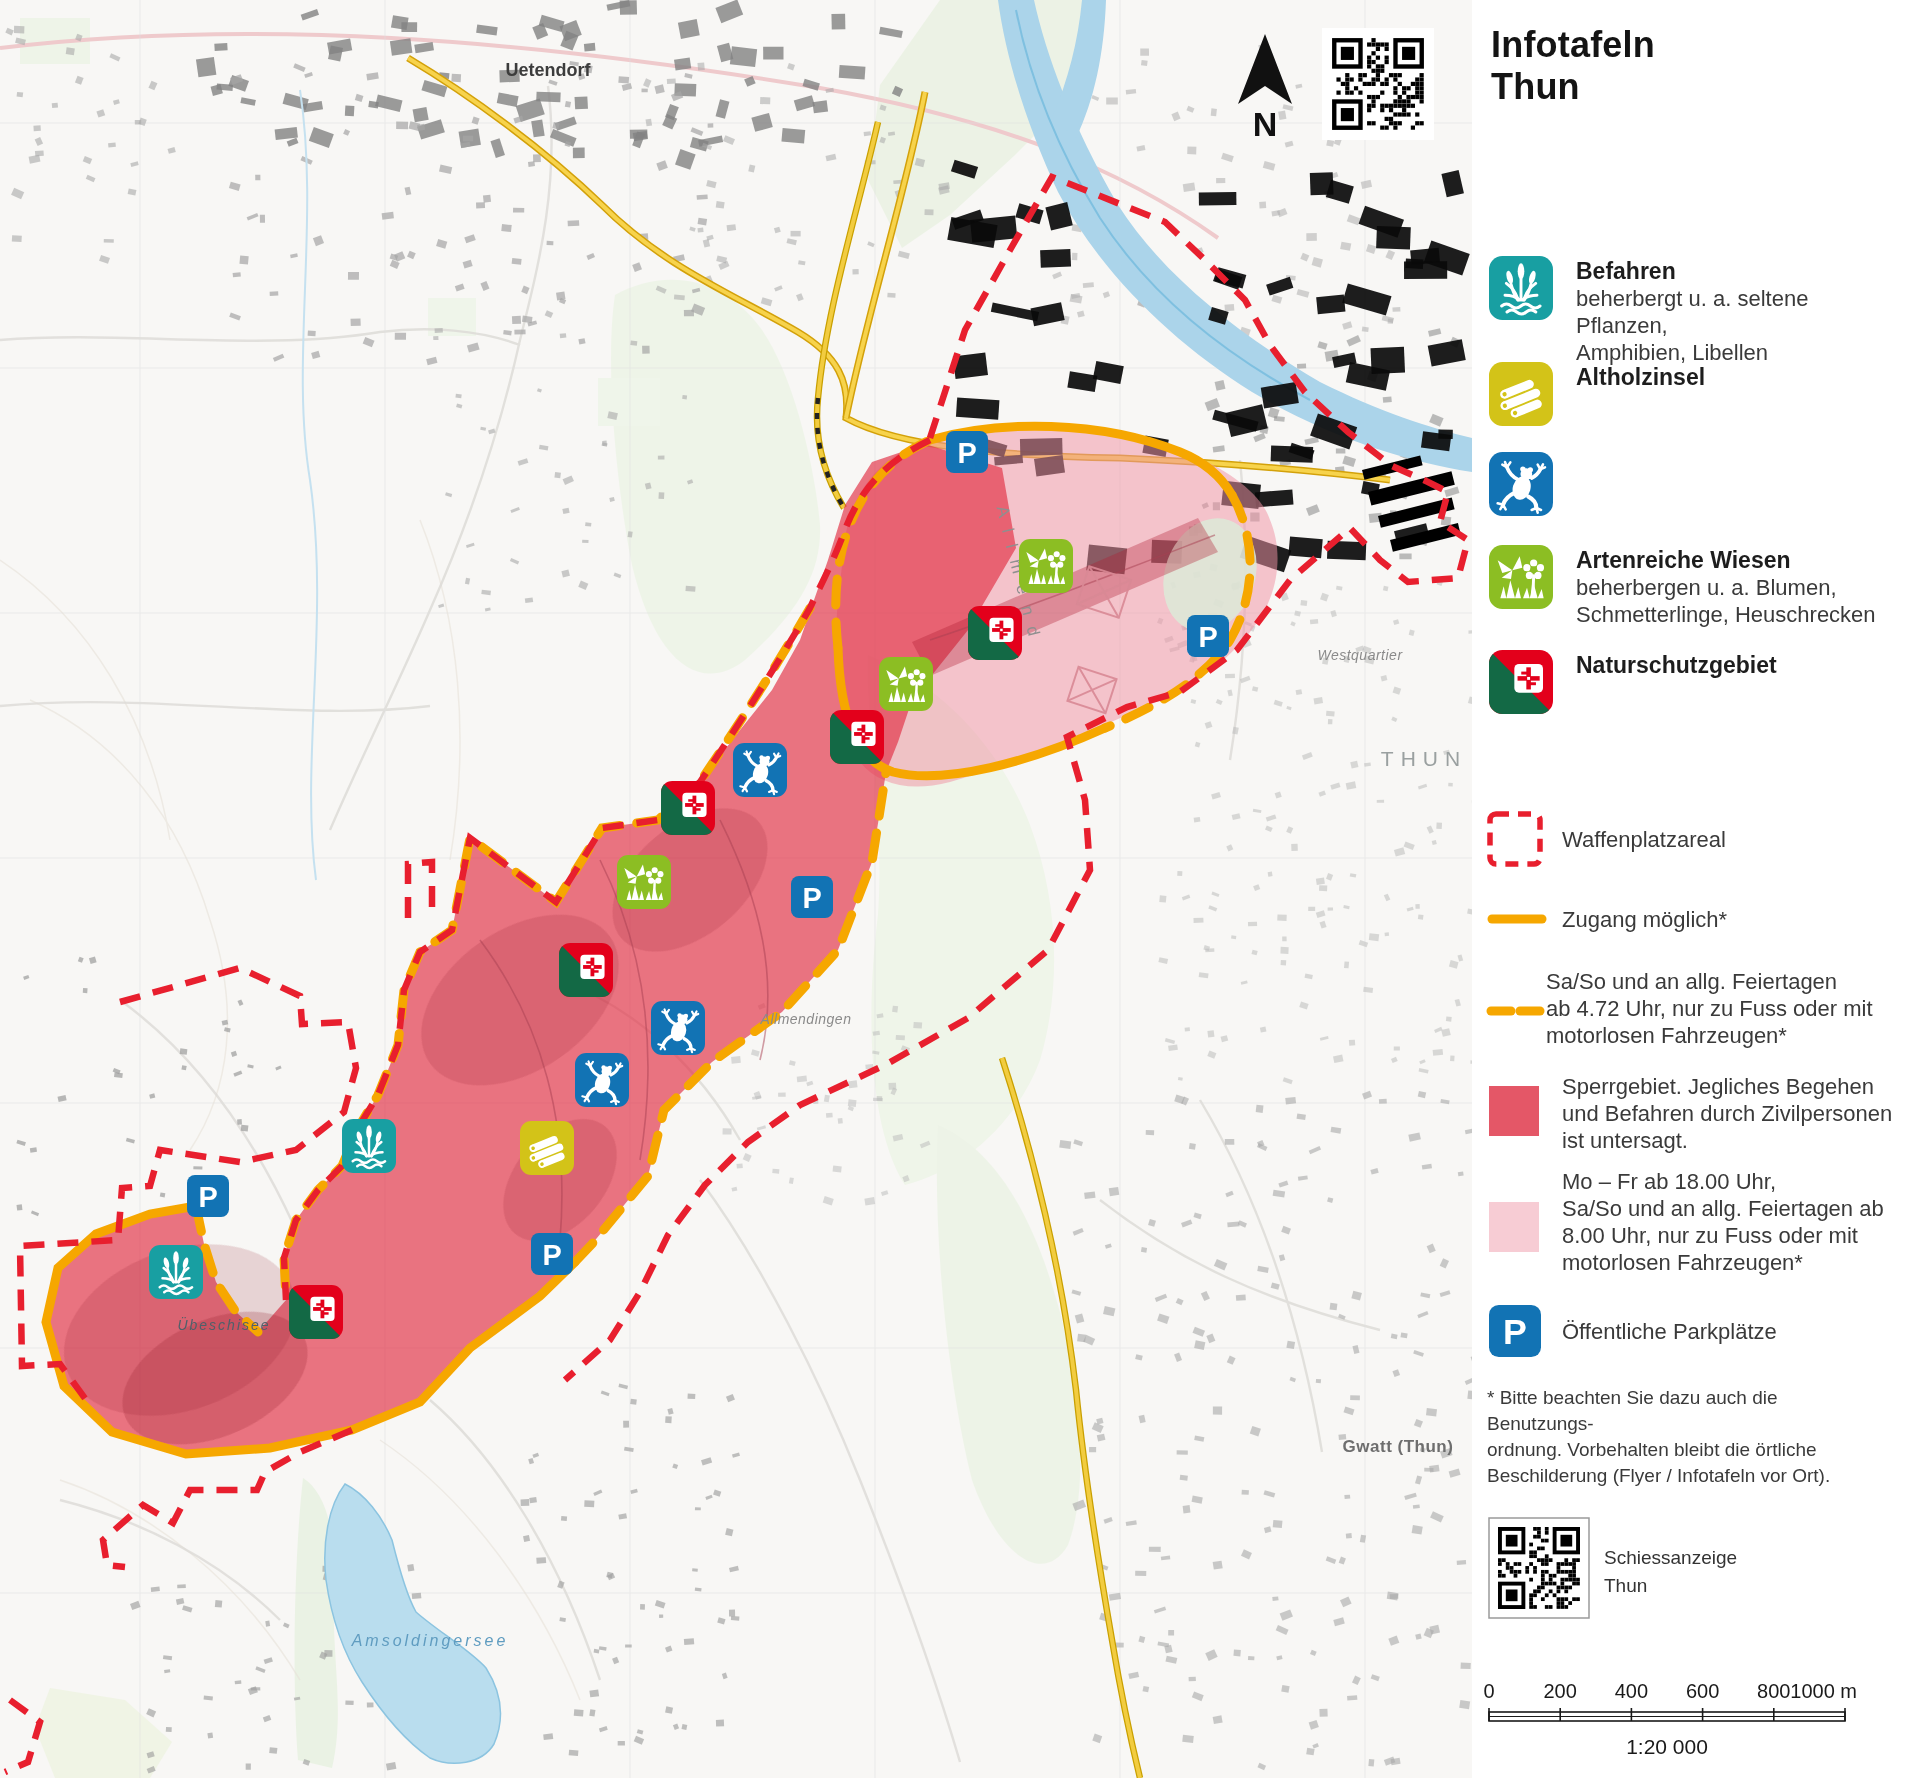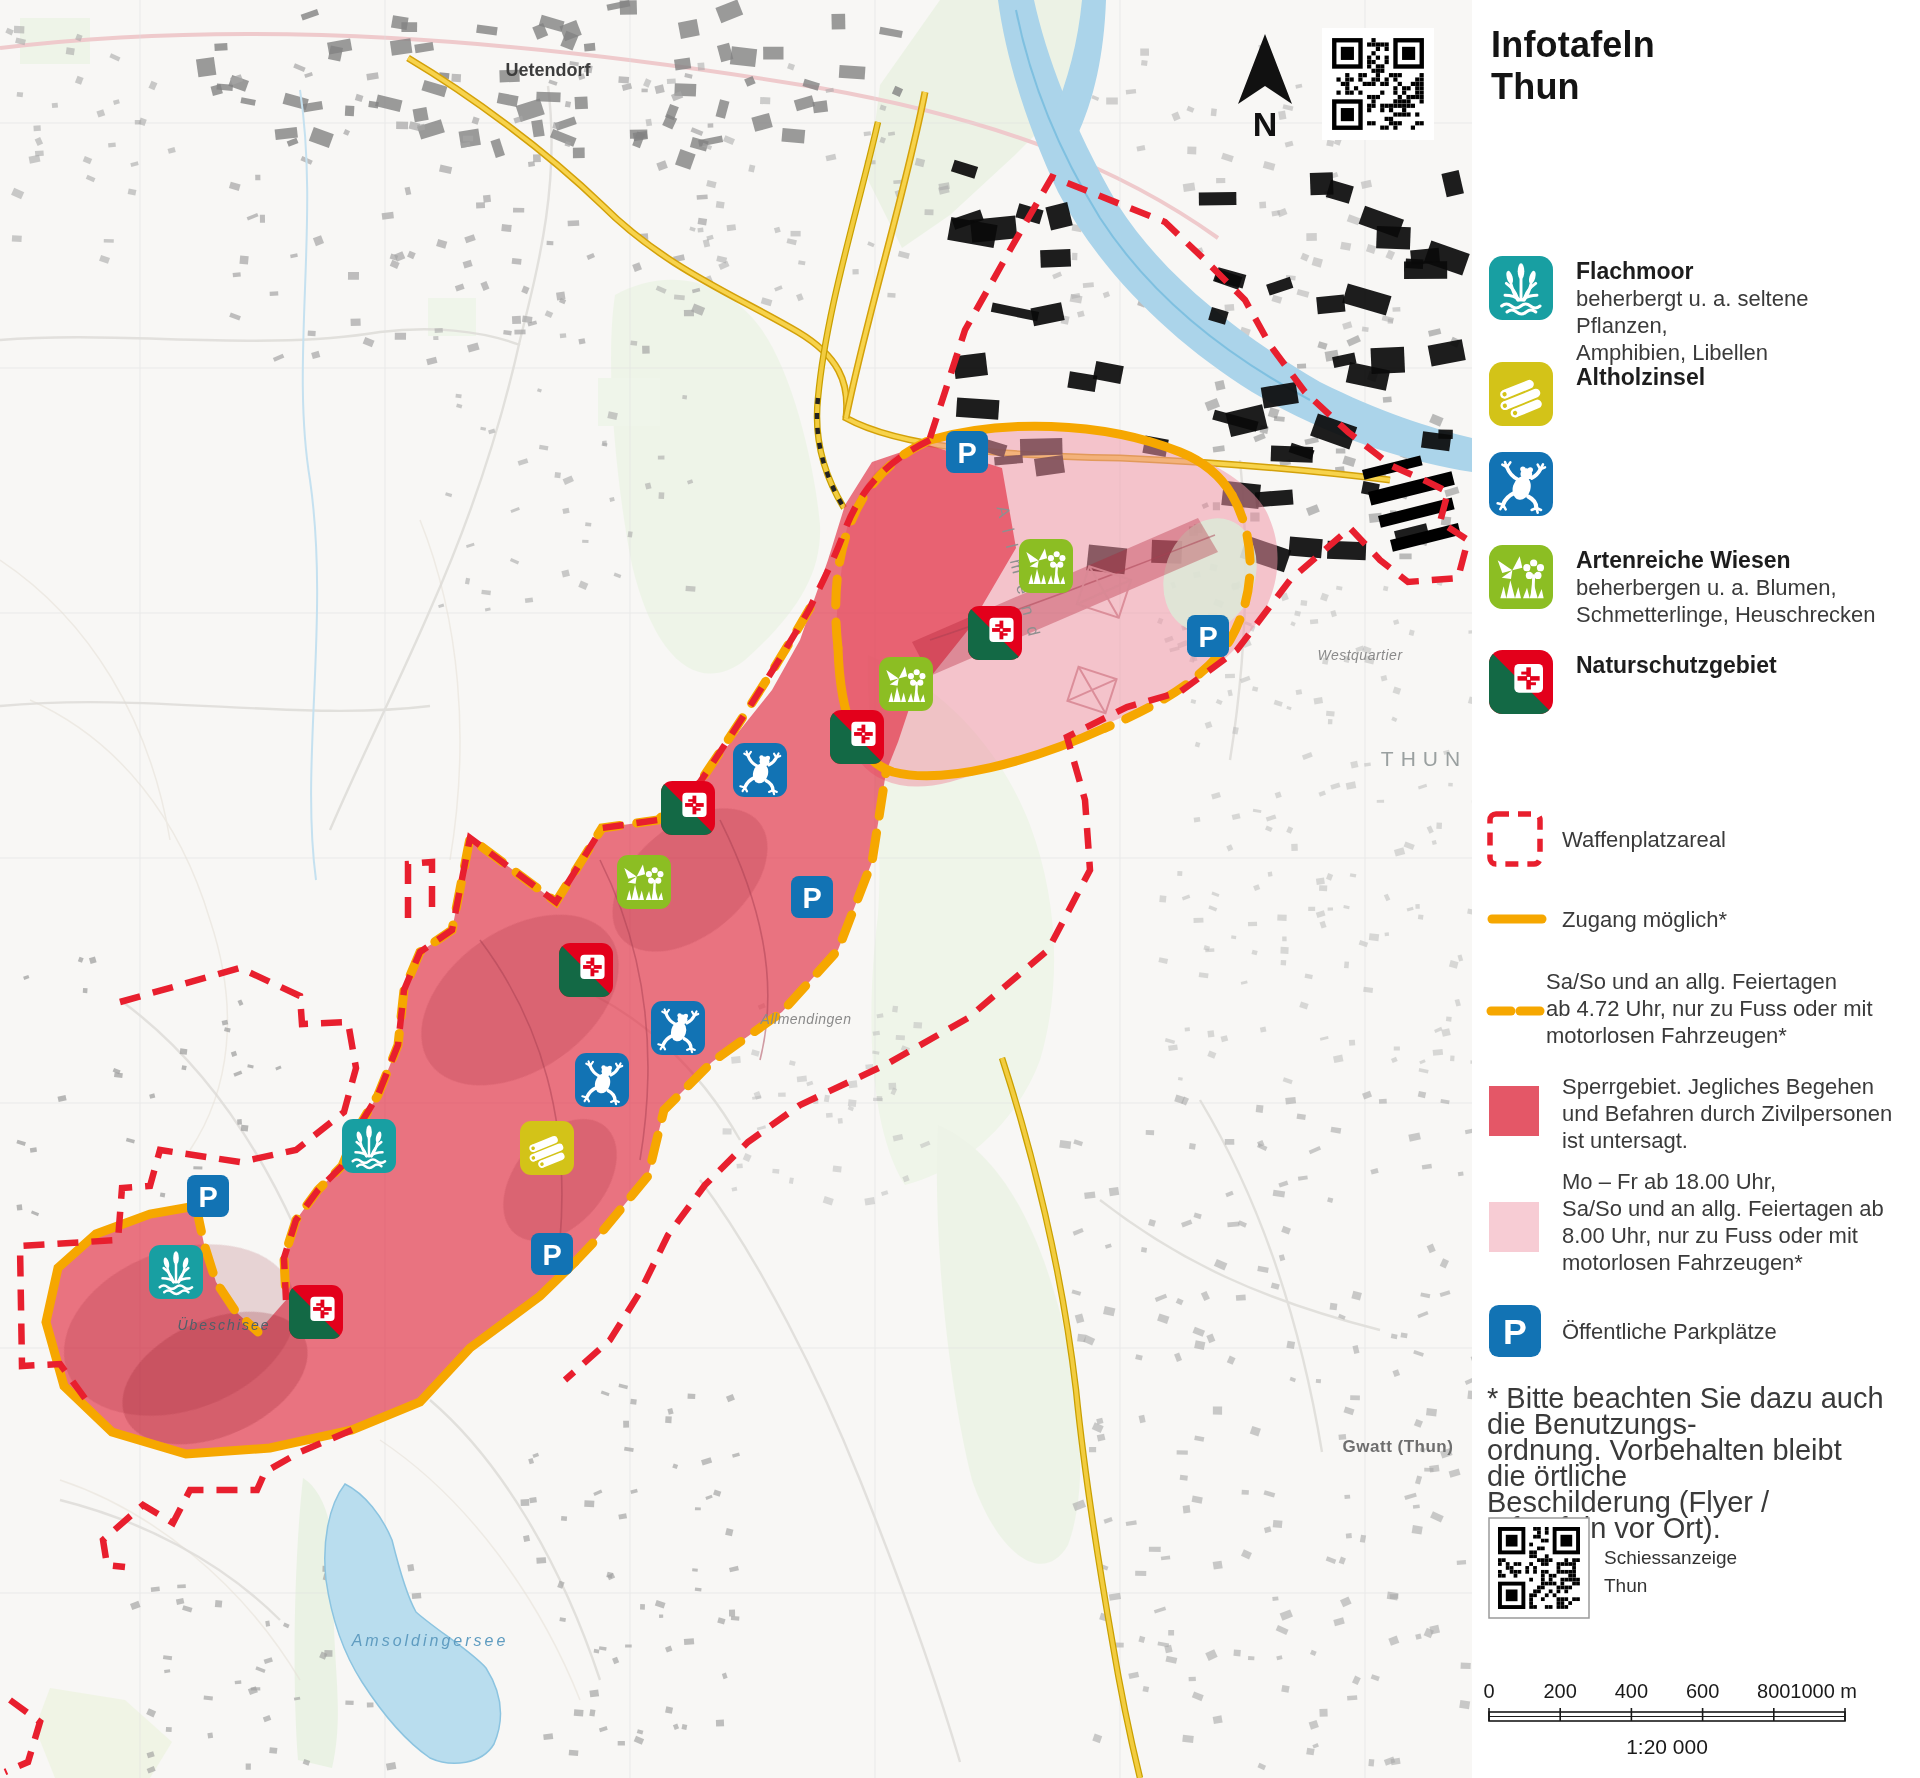--- a/index.html
+++ b/index.html
@@ -5,21 +5,21 @@
   html,body{margin:0;padding:0;background:#fff;}
   #app{position:relative;width:1920px;height:1778px;overflow:hidden;
        font-family:"Liberation Sans",sans-serif;background:#fef9c3;}
   svg{font-family:"Liberation Sans",sans-serif;}
   #mapwrap{position:absolute;left:0;top:0;width:1472px;height:1778px;}
   #panel{position:absolute;left:1472px;top:0;width:448px;height:1778px;background:#fff;}
   .abs{position:absolute;}
   .ttl{font-size:36px;font-weight:700;color:#141414;line-height:42px;letter-spacing:.2px;}
   .lg-h{font-size:23px;font-weight:700;color:#1d1d1d;line-height:27px;}
   .lg-t{font-size:22px;color:#3a3a3a;line-height:27px;}
-  .lg-f{font-size:29px;color:#3a3a3a;line-height:26px;}
+  .lg-f{font-size:19px;color:#3a3a3a;line-height:26px;}
   .qr-l{font-size:19px;color:#333;line-height:28px;}
 </style>
 </head>
 <body>
 
 <div id="app">
 
 <div id="mapwrap">
 <svg width="1472" height="1778" viewBox="0 0 1472 1778">
   <defs>
@@ -1334,21 +1334,21 @@
 <aside id="panel">
   <div class="abs ttl" style="left:19px;top:24px;">
     <div>Infotafeln</div>
     <div>Thun</div>
   </div>
 
   <svg class="abs" style="left:17px;top:256px;" width="64" height="64" viewBox="0 0 48 48">
         <use href="#ic-flachmoor"></use>
       </svg>
   <div class="abs" style="left:104px;top:258px;width:330px;">
-    <div class="lg-h">Flachmoor</div>
+    <div class="lg-h">Befahren</div>
     <div class="lg-t">beherbergt u. a. seltene Pflanzen,</div>
     <div class="lg-t">Amphibien, Libellen</div>
   </div>
 
   <svg class="abs" style="left:17px;top:362px;" width="64" height="64" viewBox="0 0 48 48">
         <use href="#ic-altholz"></use>
       </svg>
   <div class="abs" style="left:104px;top:364px;width:330px;">
     <div class="lg-h">Altholzinsel</div>
   </div>

